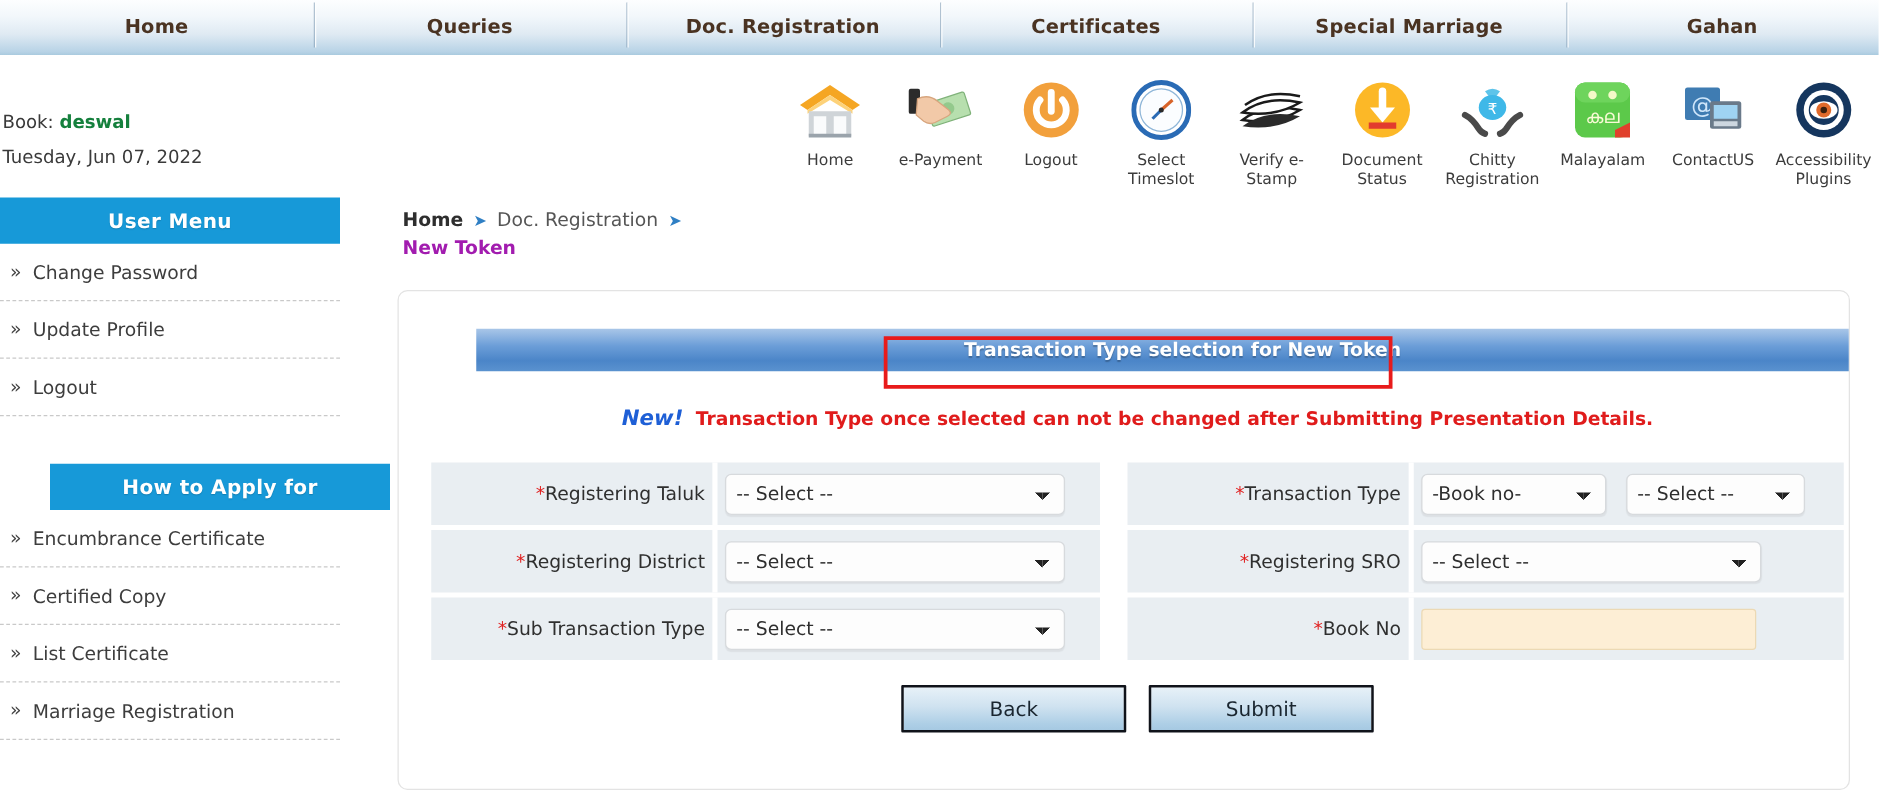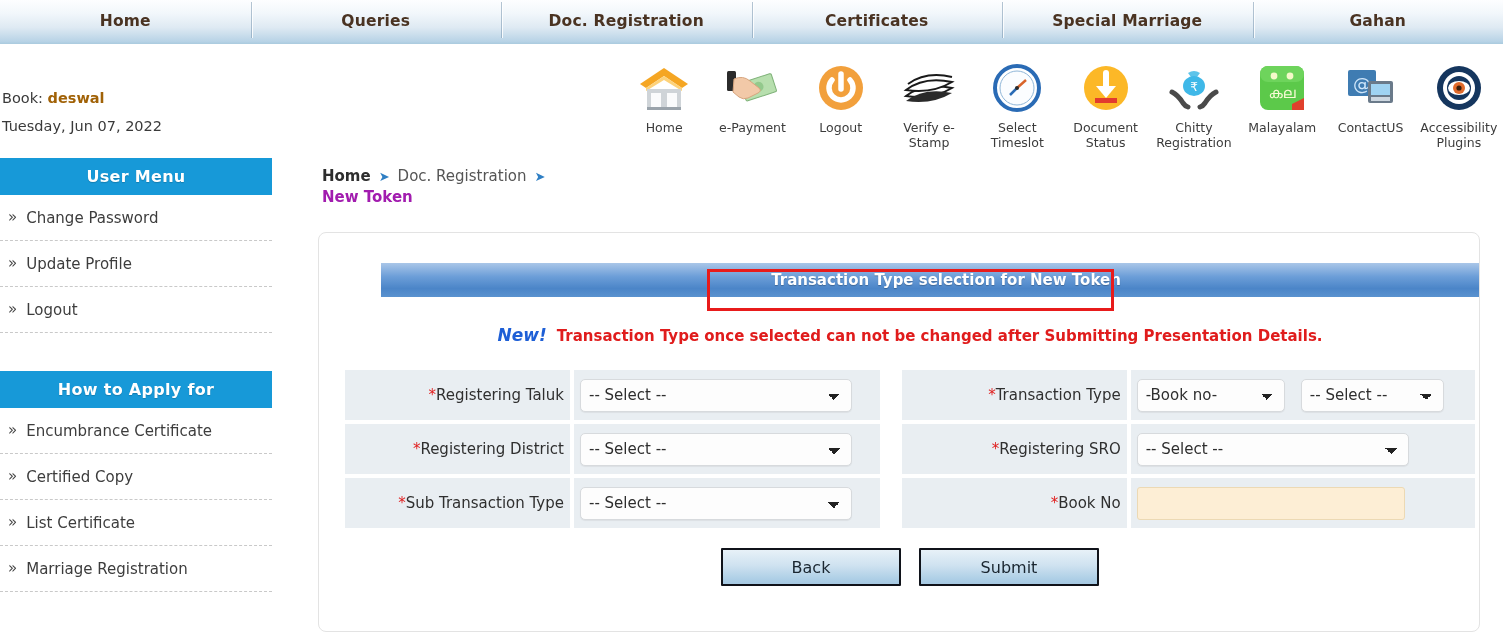--- a/index.html
+++ b/index.html
@@ -62,37 +62,37 @@
     left: 0; top: 44px;
     width: 300px;
   }
   .userinfo {
     padding: 40px 0 0 2px;
     font-size: 14.5px;
     color: #3a3a3a;
     line-height: 28px;
     font-family: "DejaVu Sans", "Liberation Sans", sans-serif;
   }
-  .userinfo b { color: #a16207; }
+  .userinfo b { color: #15803d; }
 
   .menu-head {
     margin-top: 18px;
     width: 272px;
     height: 37px;
     background: #1799d8;
     color: #ffffff;
     font-weight: bold;
     font-size: 16px;
     display: flex;
     align-items: center;
     justify-content: center;
     letter-spacing: .3px;
     text-shadow: 0 1px 1px rgba(0,0,0,.18);
   }
-  .menu-head.apply { margin-top: 0; }
+  .menu-head.apply { margin-top: 0; margin-left: 40px; }
 
   .menu-list { width: 272px; }
   .menu-row {
     height: 46px;
     display: flex;
     align-items: center;
     padding-left: 8px;
     border-bottom: 1px dashed #c9c9c9;
     box-sizing: border-box;
     cursor: pointer;
@@ -417,41 +417,41 @@
         <circle cx="24" cy="24" r="22" fill="#f2a03c"></circle>
         <path d="M24 10 L24 25" stroke="#ffffff" stroke-width="5.5" stroke-linecap="round"></path>
         <path d="M15 16 a12 12 0 1 0 18 0" fill="none" stroke="#ffffff" stroke-width="5.5" stroke-linecap="round"></path>
       </svg>
     </div>
     <div class="icon-cap">Logout</div>
   </div>
 
   <div class="icon-item">
     <div class="icon-art">
-      <svg width="54" height="44" viewBox="0 0 54 44">
-        <path d="M4 30 Q22 16 50 22 Q30 34 4 30z" fill="#ffffff" stroke="#1a1a1a" stroke-width="2"></path>
-        <path d="M4 35 Q22 21 50 27 Q30 39 4 35z" fill="#2a2a2a"></path>
-        <path d="M4 24 Q22 10 50 16 Q30 28 4 24z" fill="#ffffff" stroke="#1a1a1a" stroke-width="2"></path>
-        <path d="M6 18 Q24 5 50 11" fill="none" stroke="#1a1a1a" stroke-width="2"></path>
-      </svg>
-    </div>
-    <div class="icon-cap">Verify e-Stamp</div>
-  </div>
-
-  <div class="icon-item">
-    <div class="icon-art">
       <svg width="48" height="48" viewBox="0 0 48 48">
         <circle cx="24" cy="24" r="22" fill="none" stroke="#2a6bb5" stroke-width="4"></circle>
         <circle cx="24" cy="24" r="17" fill="#fbfdff" stroke="#8fb6d8"></circle>
         <line x1="24" y1="24" x2="33" y2="16" stroke="#d8642a" stroke-width="2.5"></line>
         <line x1="24" y1="24" x2="17" y2="31" stroke="#2a6bb5" stroke-width="2.5"></line>
         <circle cx="24" cy="24" r="2" fill="#2a2a2a"></circle>
       </svg>
     </div>
     <div class="icon-cap">Select Timeslot</div>
+  </div>
+
+  <div class="icon-item">
+    <div class="icon-art">
+      <svg width="54" height="44" viewBox="0 0 54 44">
+        <path d="M4 30 Q22 16 50 22 Q30 34 4 30z" fill="#ffffff" stroke="#1a1a1a" stroke-width="2"></path>
+        <path d="M4 35 Q22 21 50 27 Q30 39 4 35z" fill="#2a2a2a"></path>
+        <path d="M4 24 Q22 10 50 16 Q30 28 4 24z" fill="#ffffff" stroke="#1a1a1a" stroke-width="2"></path>
+        <path d="M6 18 Q24 5 50 11" fill="none" stroke="#1a1a1a" stroke-width="2"></path>
+      </svg>
+    </div>
+    <div class="icon-cap">Verify e-Stamp</div>
   </div>
 
   <div class="icon-item">
     <div class="icon-art">
       <svg width="48" height="48" viewBox="0 0 48 48">
         <circle cx="24" cy="24" r="22" fill="#fcb827"></circle>
         <path d="M24 9 L24 26" stroke="#ffffff" stroke-width="6" stroke-linecap="round"></path>
         <polygon points="14,22 34,22 24,34" fill="#ffffff"></polygon>
         <rect x="13" y="34" width="22" height="5" fill="#e23b2e"></rect>
       </svg>

